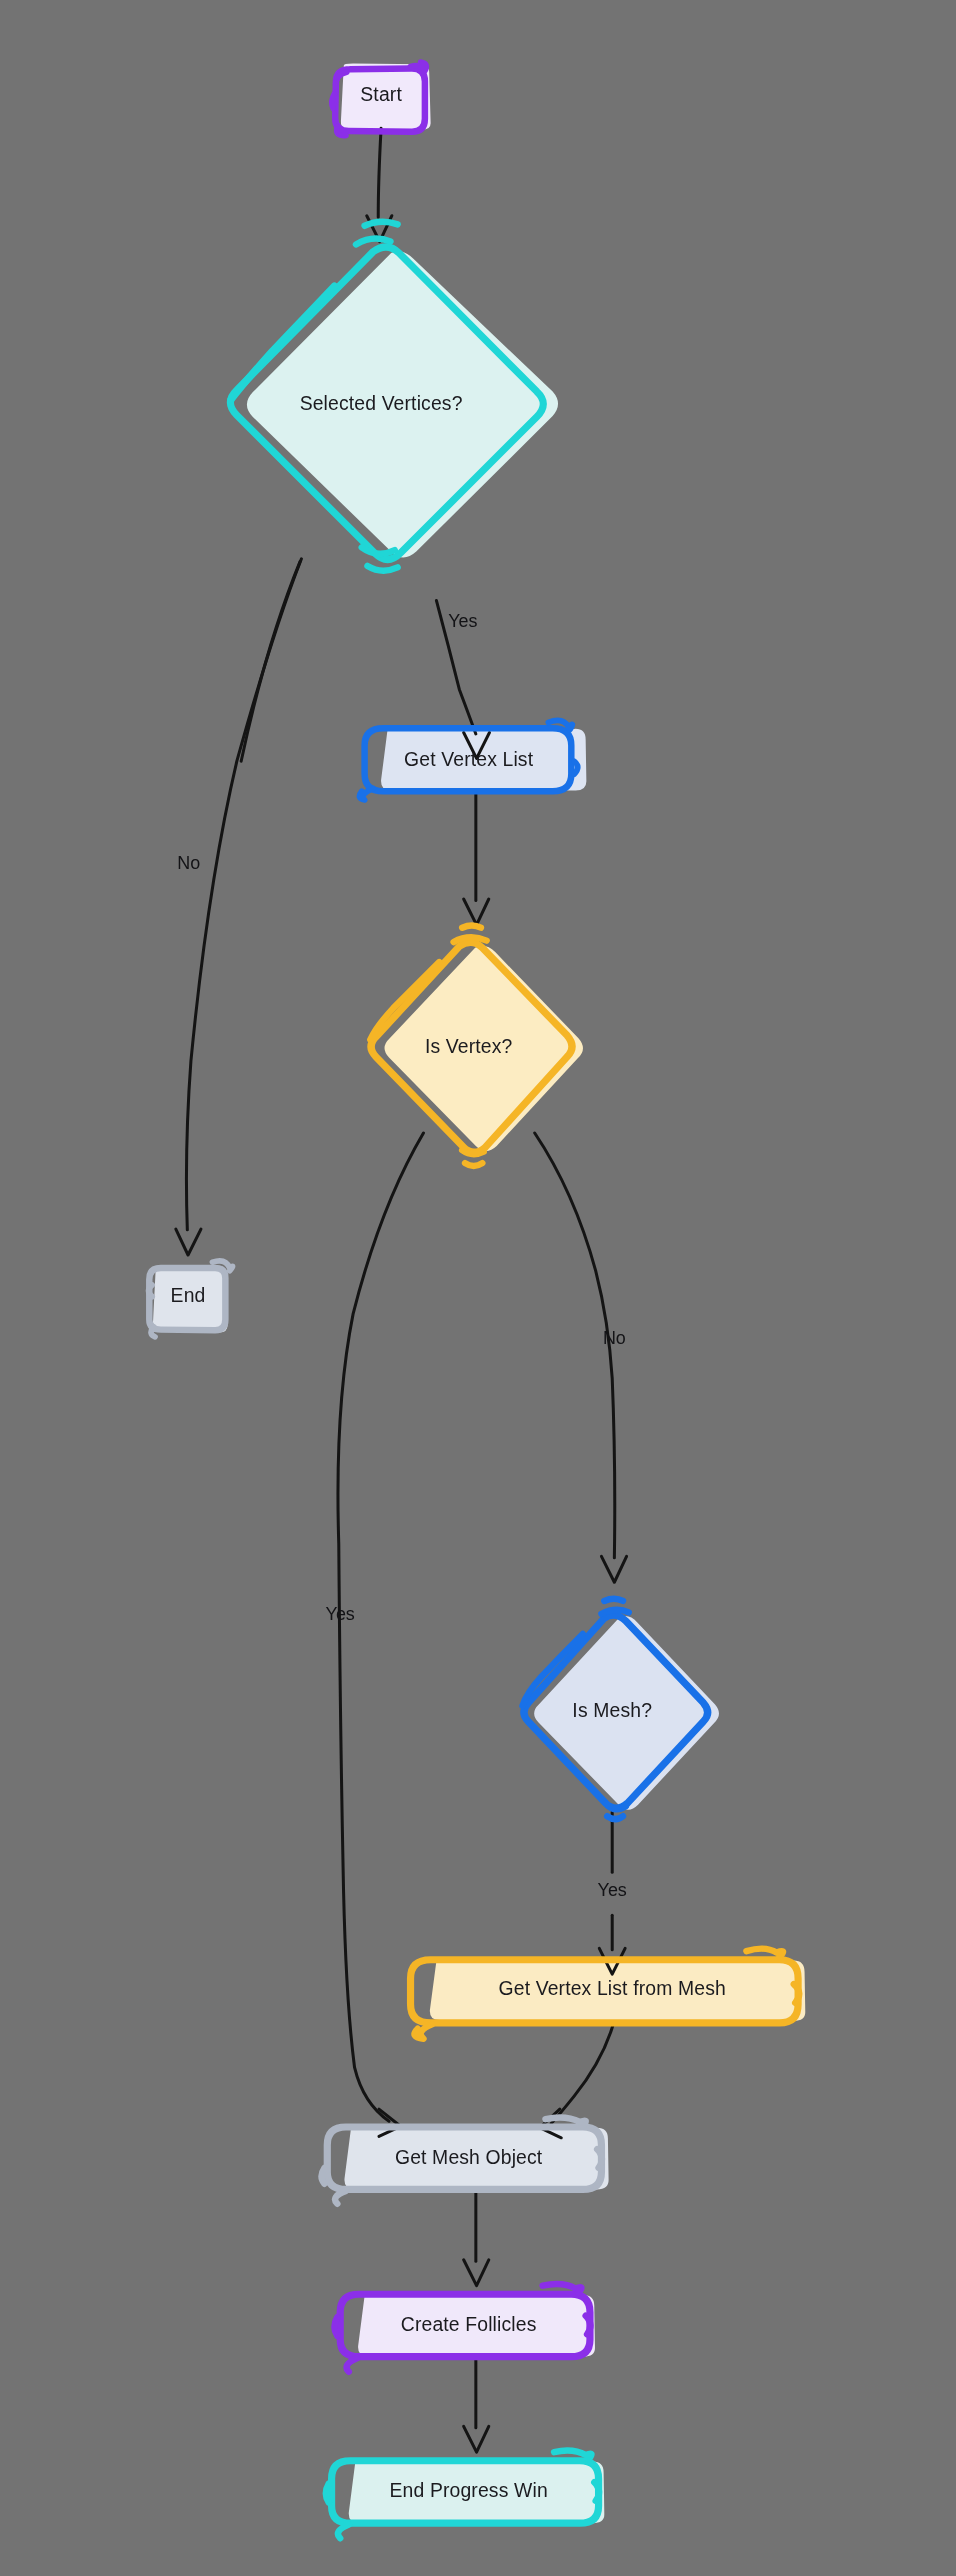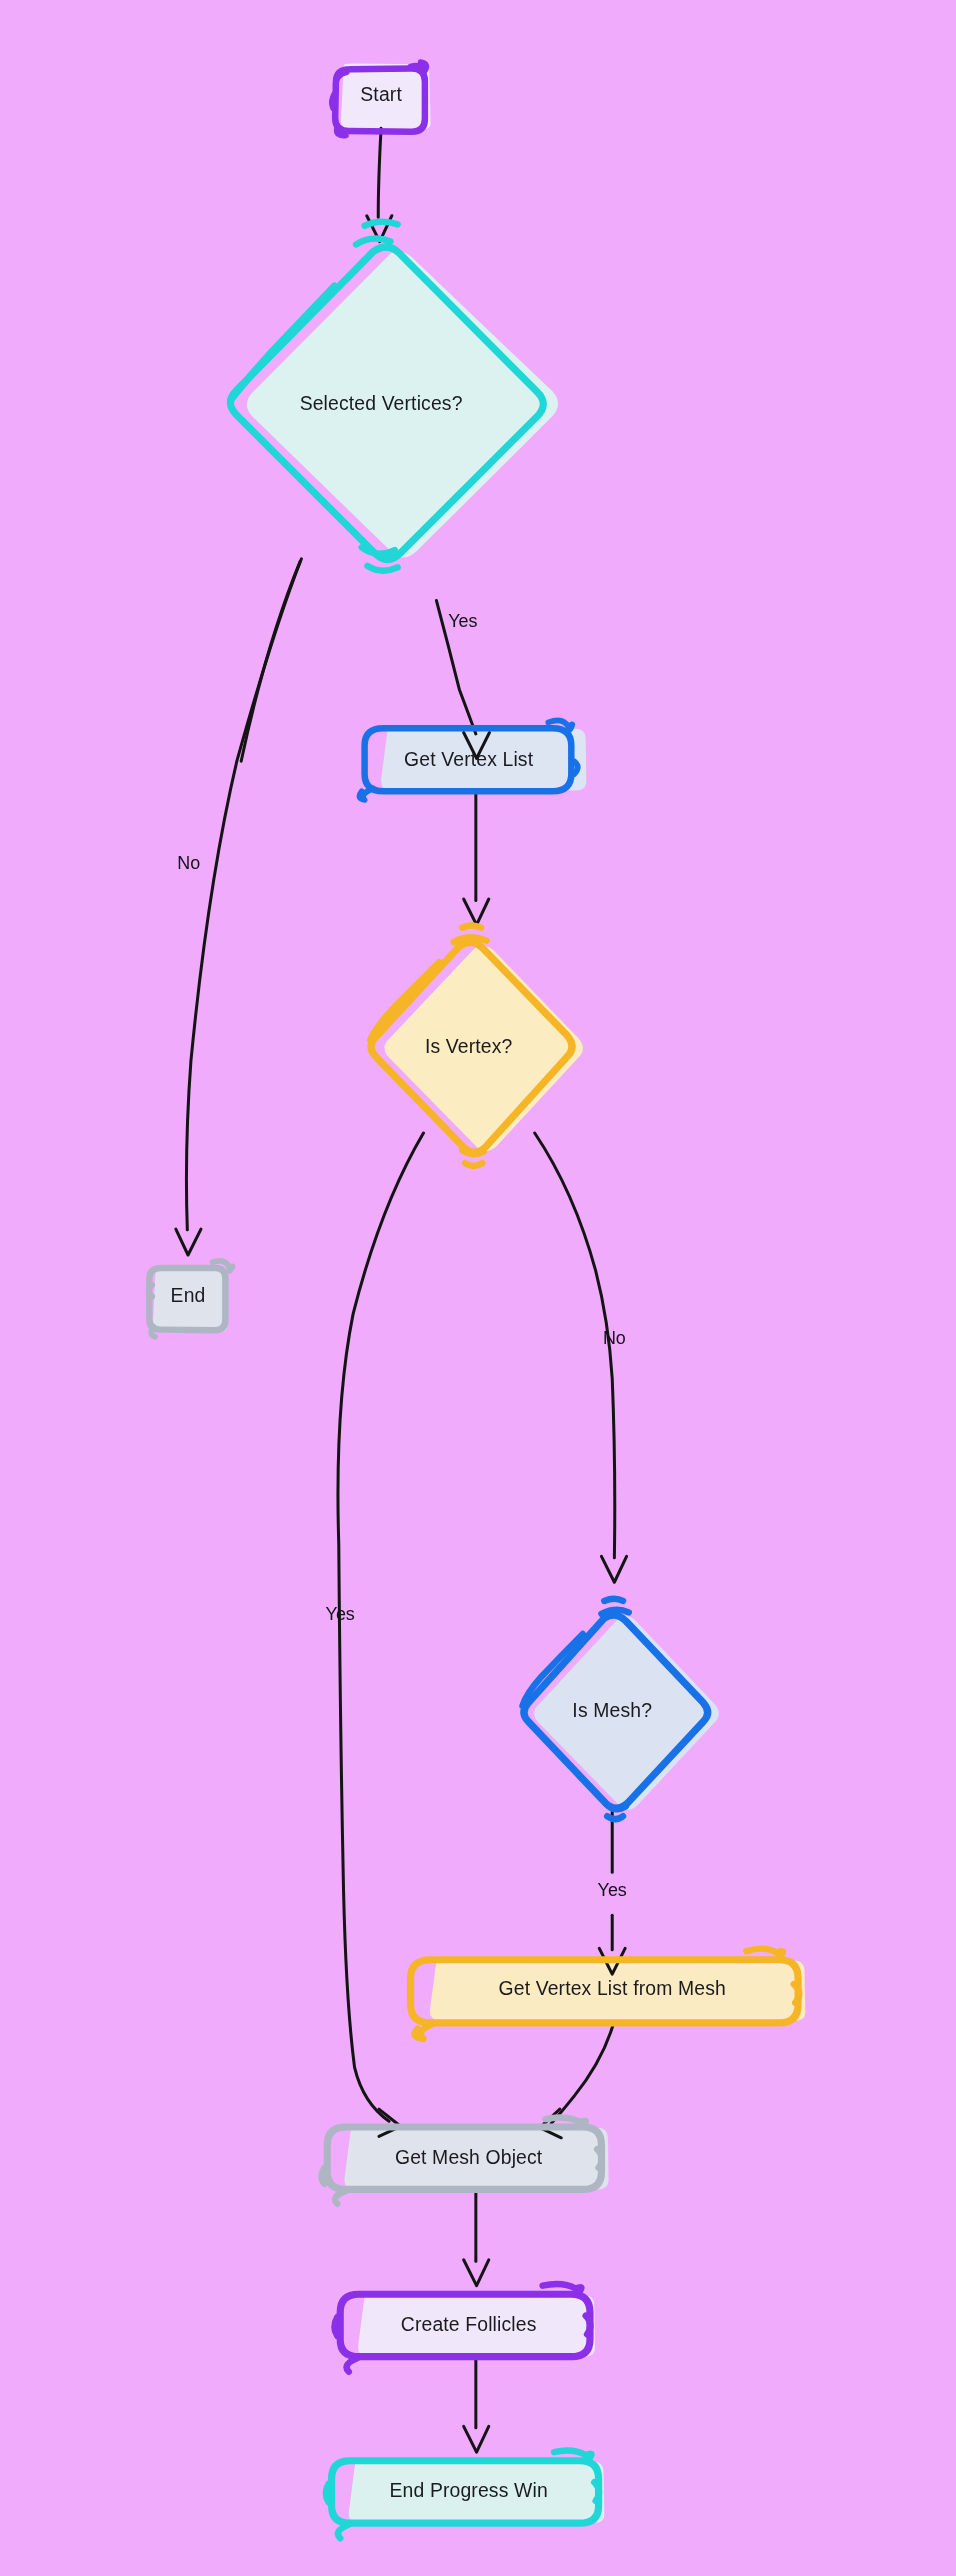--- a/index.html
+++ b/index.html
@@ -7,21 +7,21 @@
     padding: 0;
     background: #ffffff;
   }
   body {
     font-family: "Liberation Sans", sans-serif;
   }
   #flowchart-root {
     position: relative;
     width: 956px;
     height: 2576px;
-    background: #f0abfc;
+    background: #737373;
     overflow: hidden;
   }
   svg#flow-svg {
     position: absolute;
     left: 0;
     top: 0;
     width: 956px;
     height: 2576px;
     display: block;
   }

